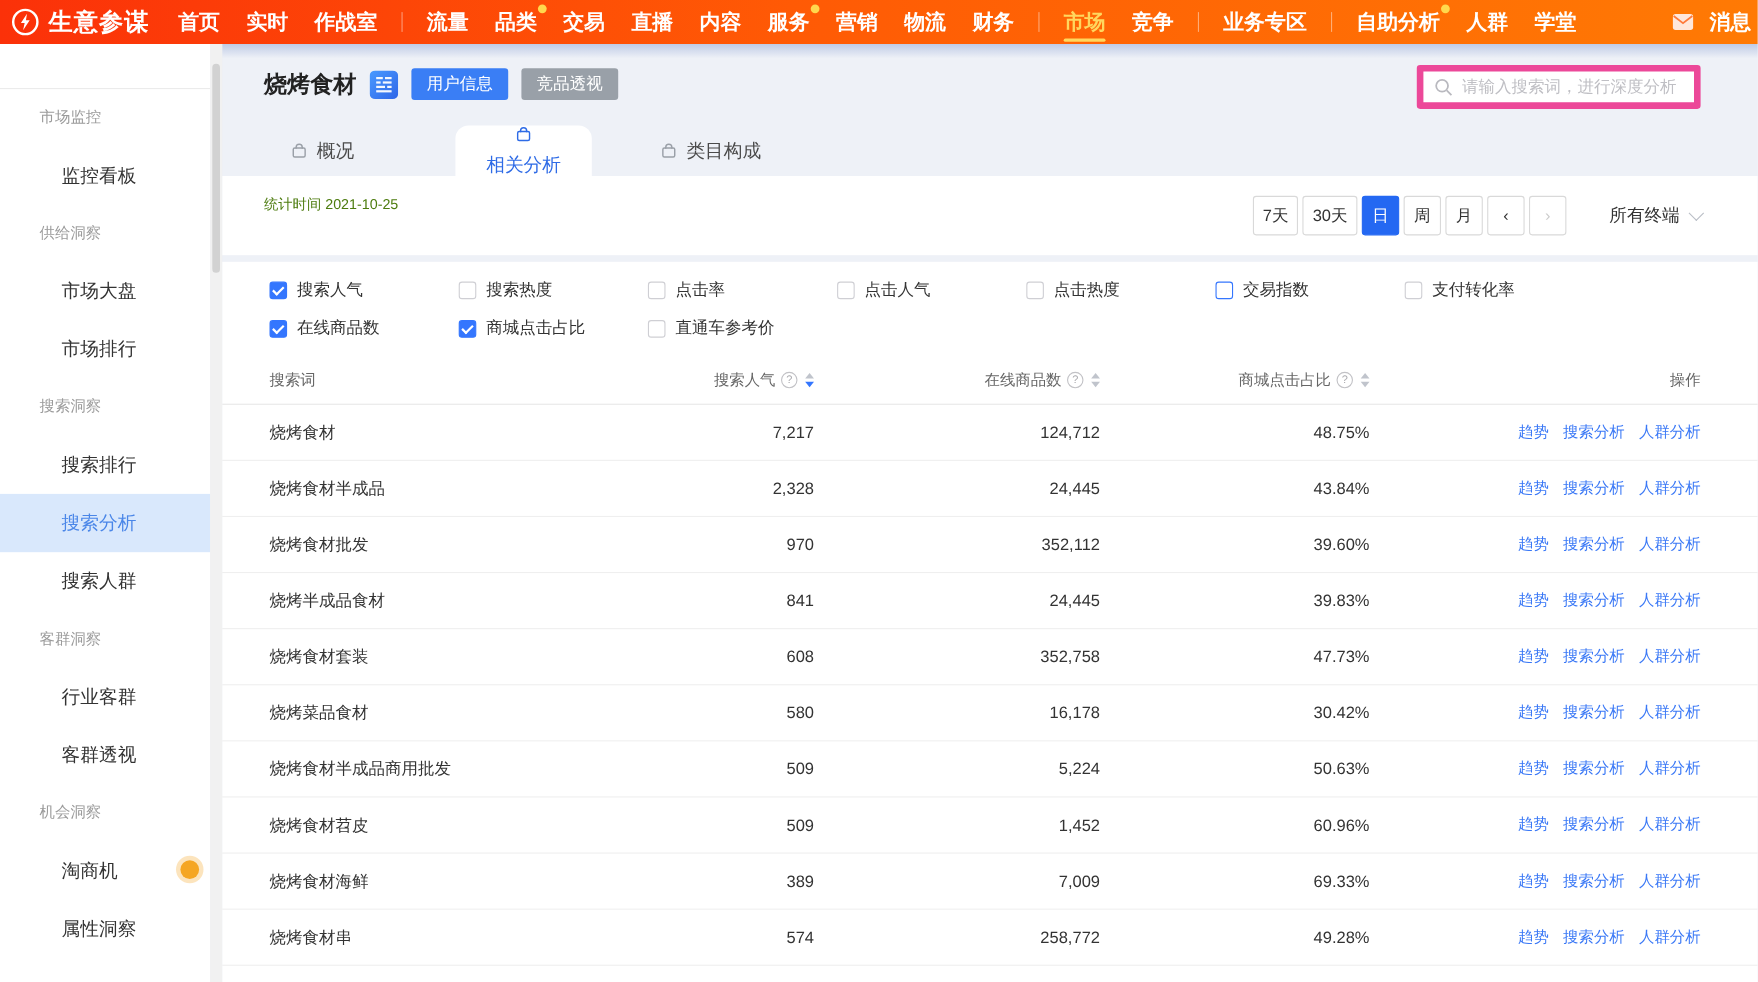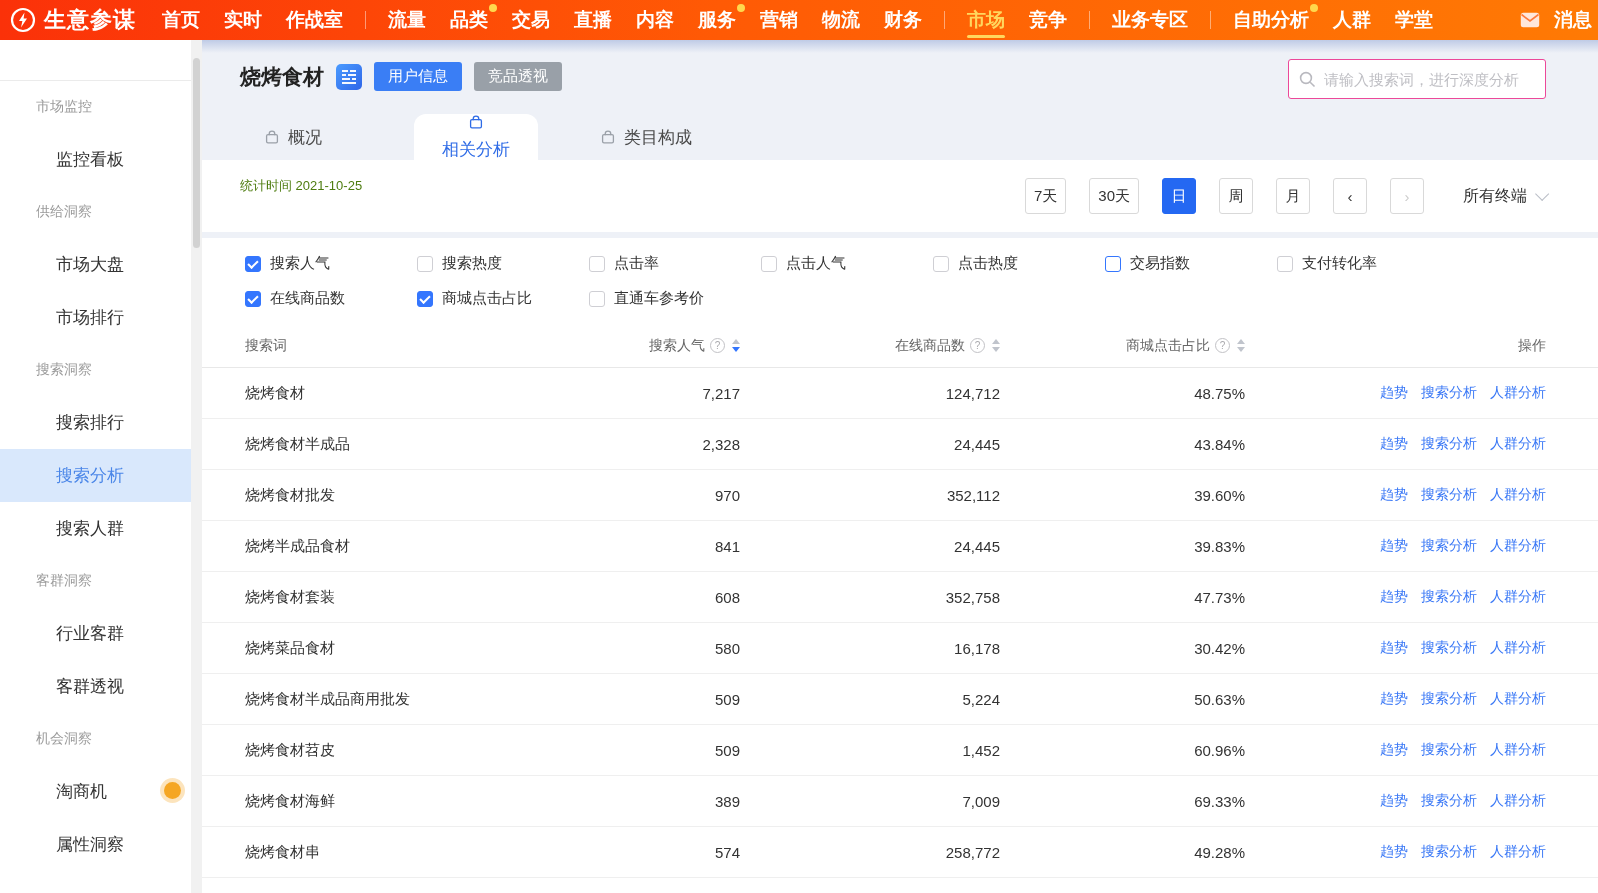--- a/index.html
+++ b/index.html
@@ -46,21 +46,21 @@
 
   .page-head { position:absolute; left:38px; top:22px; display:flex; align-items:center; gap:12px; }
   .page-title { font-size:21px; font-weight:bold; color:#222; }
   .mini-badge { width:26px; height:26px; border-radius:5px; display:block; cursor:pointer; }
   .head-btn { height:29px; padding:0 14px; border:none; border-radius:3px; color:#fff;
     font-size:15px; font-family:inherit; cursor:pointer; display:flex; align-items:center; }
   .head-btn.blue { background:#3a7ef5; }
   .head-btn.gray { background:#99a0a8; }
 
   .search-box { position:absolute; top:19px; right:52px; width:258px; height:40px; background:#fff;
-    border:1px solid #ec4899; border-radius:3px; display:flex; align-items:center; padding:0 10px; gap:8px; }
+    border:6px solid #ec4899; border-radius:3px; display:flex; align-items:center; padding:0 10px; gap:8px; }
   .search-box input { border:none; outline:none; flex:1; font-size:15px; color:#333;
     font-family:inherit; background:transparent; }
   .search-box input::placeholder { color:#bfbfc4; }
 
   .tabs { position:absolute; top:74px; left:0; width:100%; height:46px; }
   .tab { position:absolute; top:0; height:46px; display:flex; align-items:center; gap:8px;
     font-size:17px; color:#4a4a4a; cursor:pointer; }
   .tab .bag { color:#9aa0a8; display:flex; }
   .tab:nth-child(1) { left:62px; }
   .tab:nth-child(2) { left:212px; }
@@ -68,21 +68,21 @@
   .tab.active { color:#2e6be6; background:#fff; padding:0 28px; border-radius:12px 12px 0 0;flex-direction:column; }
   .tab.active .bag { color:#2e6be6; }
   .tab.active::before, .tab.active::after { content:""; position:absolute; bottom:0; width:26px;
     height:100%; background:#fff; z-index:-1; }
   .tab.active::before { left:-13px; transform:skewX(-15deg); border-radius:10px 0 0 0; }
   .tab.active::after  { right:-13px; transform:skewX(15deg); border-radius:0 10px 0 0; }
 
   .toolbar-card { position:absolute; top:120px; left:0; width:1396px; height:72px; background:#fff; }
   .stat-time { position:absolute; left:38px; top:0; height:52px; display:flex; align-items:center;
     font-size:13px; color:#4d7c0f; }
-  .periods { position:absolute; right:174px; top:18px; display:flex; gap:23px;align-items:flex-end; }
+  .periods { position:absolute; right:174px; top:18px; display:flex; gap:4px;align-items:flex-end; }
   .pbtn { min-width:34px; height:36px; padding:0 8px; background:#fff; border:1px solid #d9d9d9;
     border-radius:3px; font-size:15px; color:#333; font-family:inherit; cursor:pointer;
     display:flex; align-items:center; justify-content:center; }
   .pbtn.active { background:#2468f2; border-color:#2468f2; color:#fff; }
   .pbtn.disabled { color:#ccc; cursor:default; }
   .terminal { position:absolute; right:53px; top:0; height:72px; display:flex; align-items:center;
     gap:8px; font-size:16px; color:#333; cursor:pointer; }
   .chev-down { width:10px; height:10px; border-right:1.6px solid #b9bec6; border-bottom:1.6px solid #b9bec6;
     transform:rotate(45deg) translateY(-3px); }
 

